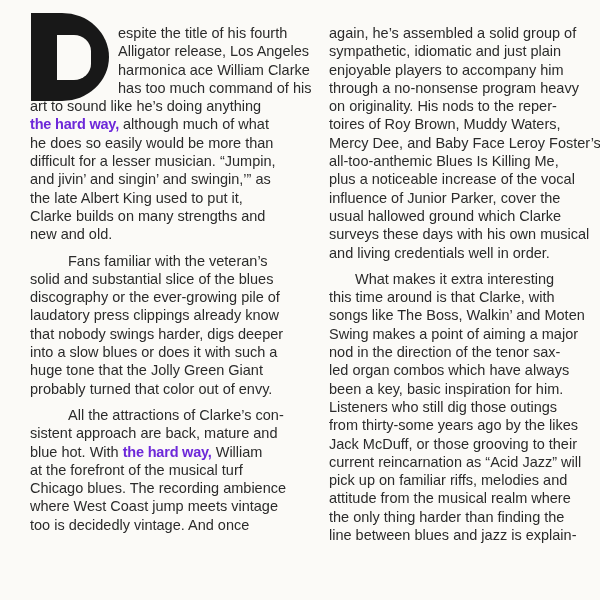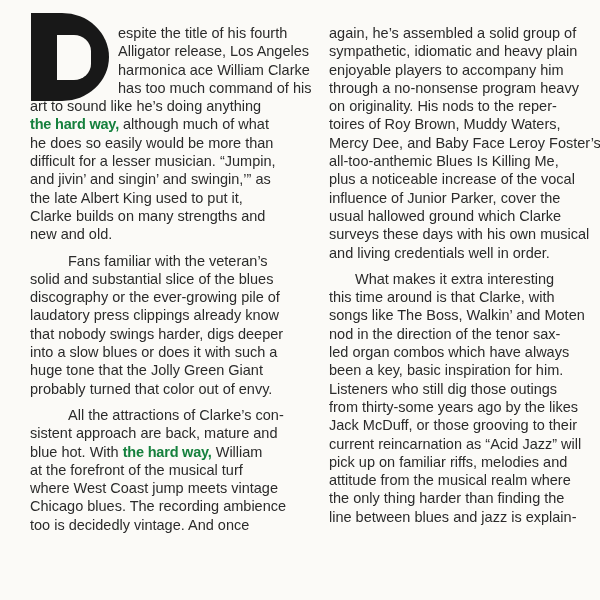--- a/index.html
+++ b/index.html
@@ -32,21 +32,21 @@
   .para + .para { margin-top: 8px; }
   .line {
     display: block;
     height: 18.3px;
     line-height: 18.3px;
     white-space: pre;
   }
   .col-left  .para.indent .line:first-child { padding-left: 38px; }
   .col-right .para.indent .line:first-child { padding-left: 26px; }
   .seg-n { font-weight: normal; font-style: normal; }
-  .seg-b { font-weight: bold;   letter-spacing: -0.2px; color: #15803d; }
+  .seg-b { font-weight: bold;   letter-spacing: -0.2px; color: #6d28d9; }
   .seg-i { }
   
   .dropcap {
     float: left;
     width: 88px;
     height: 70px;
     position: relative;
   }
   .dshape {
     position: absolute;
@@ -107,45 +107,46 @@
           <div class="line"><span class="seg-n">that nobody swings harder, digs deeper</span></div>
           <div class="line"><span class="seg-n">into a slow blues or does it with such a</span></div>
           <div class="line"><span class="seg-n">huge tone that the Jolly Green Giant</span></div>
           <div class="line"><span class="seg-n">probably turned that color out of envy.</span></div>
         </div>
         <div class="para indent">
           <div class="line"><span class="seg-n">All the attractions of Clarke’s con-</span></div>
           <div class="line"><span class="seg-n">sistent approach are back, mature and</span></div>
           <div class="line"><span class="seg-n">blue hot. With </span><span class="seg-b">the hard way,</span><span class="seg-n"> William</span></div>
           <div class="line"><span class="seg-n">at the forefront of the musical turf</span></div>
+          <div class="line"><span class="seg-n">Chicago blues. The recording ambience</span></div>
           <div class="line"><span class="seg-n">where West Coast jump meets vintage</span></div>
-          <div class="line"><span class="seg-n">Chicago blues. The recording ambience</span></div>
           <div class="line"><span class="seg-n">too is decidedly vintage. And once</span></div>
         </div>
       </div>
     <div class="col col-right">
         <div class="para">
           <div class="line"><span class="seg-n">again, he’s assembled a solid group of</span></div>
-          <div class="line"><span class="seg-n">sympathetic, idiomatic and heavy plain</span></div>
+          <div class="line"><span class="seg-n">sympathetic, idiomatic and just plain</span></div>
           <div class="line"><span class="seg-n">enjoyable players to accompany him</span></div>
           <div class="line"><span class="seg-n">through a no-nonsense program heavy</span></div>
           <div class="line"><span class="seg-n">on originality. His nods to the reper-</span></div>
           <div class="line"><span class="seg-n">toires of Roy Brown, Muddy Waters,</span></div>
           <div class="line"><span class="seg-n">Mercy Dee, and Baby Face Leroy Foster’s</span></div>
           <div class="line"><span class="seg-n">all-too-anthemic </span><span class="seg-i">Blues Is Killing Me,</span></div>
           <div class="line"><span class="seg-n">plus a noticeable increase of the vocal</span></div>
           <div class="line"><span class="seg-n">influence of Junior Parker, cover the</span></div>
           <div class="line"><span class="seg-n">usual hallowed ground which Clarke</span></div>
           <div class="line"><span class="seg-n">surveys these days with his own musical</span></div>
           <div class="line"><span class="seg-n">and living credentials well in order.</span></div>
         </div>
         <div class="para indent">
           <div class="line"><span class="seg-n">What makes it extra interesting</span></div>
           <div class="line"><span class="seg-n">this time around is that Clarke, with</span></div>
           <div class="line"><span class="seg-n">songs like </span><span class="seg-i">The Boss, Walkin’ and Moten</span></div>
+          <div class="line"><span class="seg-i">Swing</span><span class="seg-n"> makes a point of aiming a major</span></div>
           <div class="line"><span class="seg-n">nod in the direction of the tenor sax-</span></div>
           <div class="line"><span class="seg-n">led organ combos which have always</span></div>
           <div class="line"><span class="seg-n">been a key, basic inspiration for him.</span></div>
           <div class="line"><span class="seg-n">Listeners who still dig those outings</span></div>
           <div class="line"><span class="seg-n">from thirty-some years ago by the likes</span></div>
           <div class="line"><span class="seg-n">Jack McDuff, or those grooving to their</span></div>
           <div class="line"><span class="seg-n">current reincarnation as “Acid Jazz” will</span></div>
           <div class="line"><span class="seg-n">pick up on familiar riffs, melodies and</span></div>
           <div class="line"><span class="seg-n">attitude from the musical realm where</span></div>
           <div class="line"><span class="seg-n">the only thing harder than finding the</span></div>

